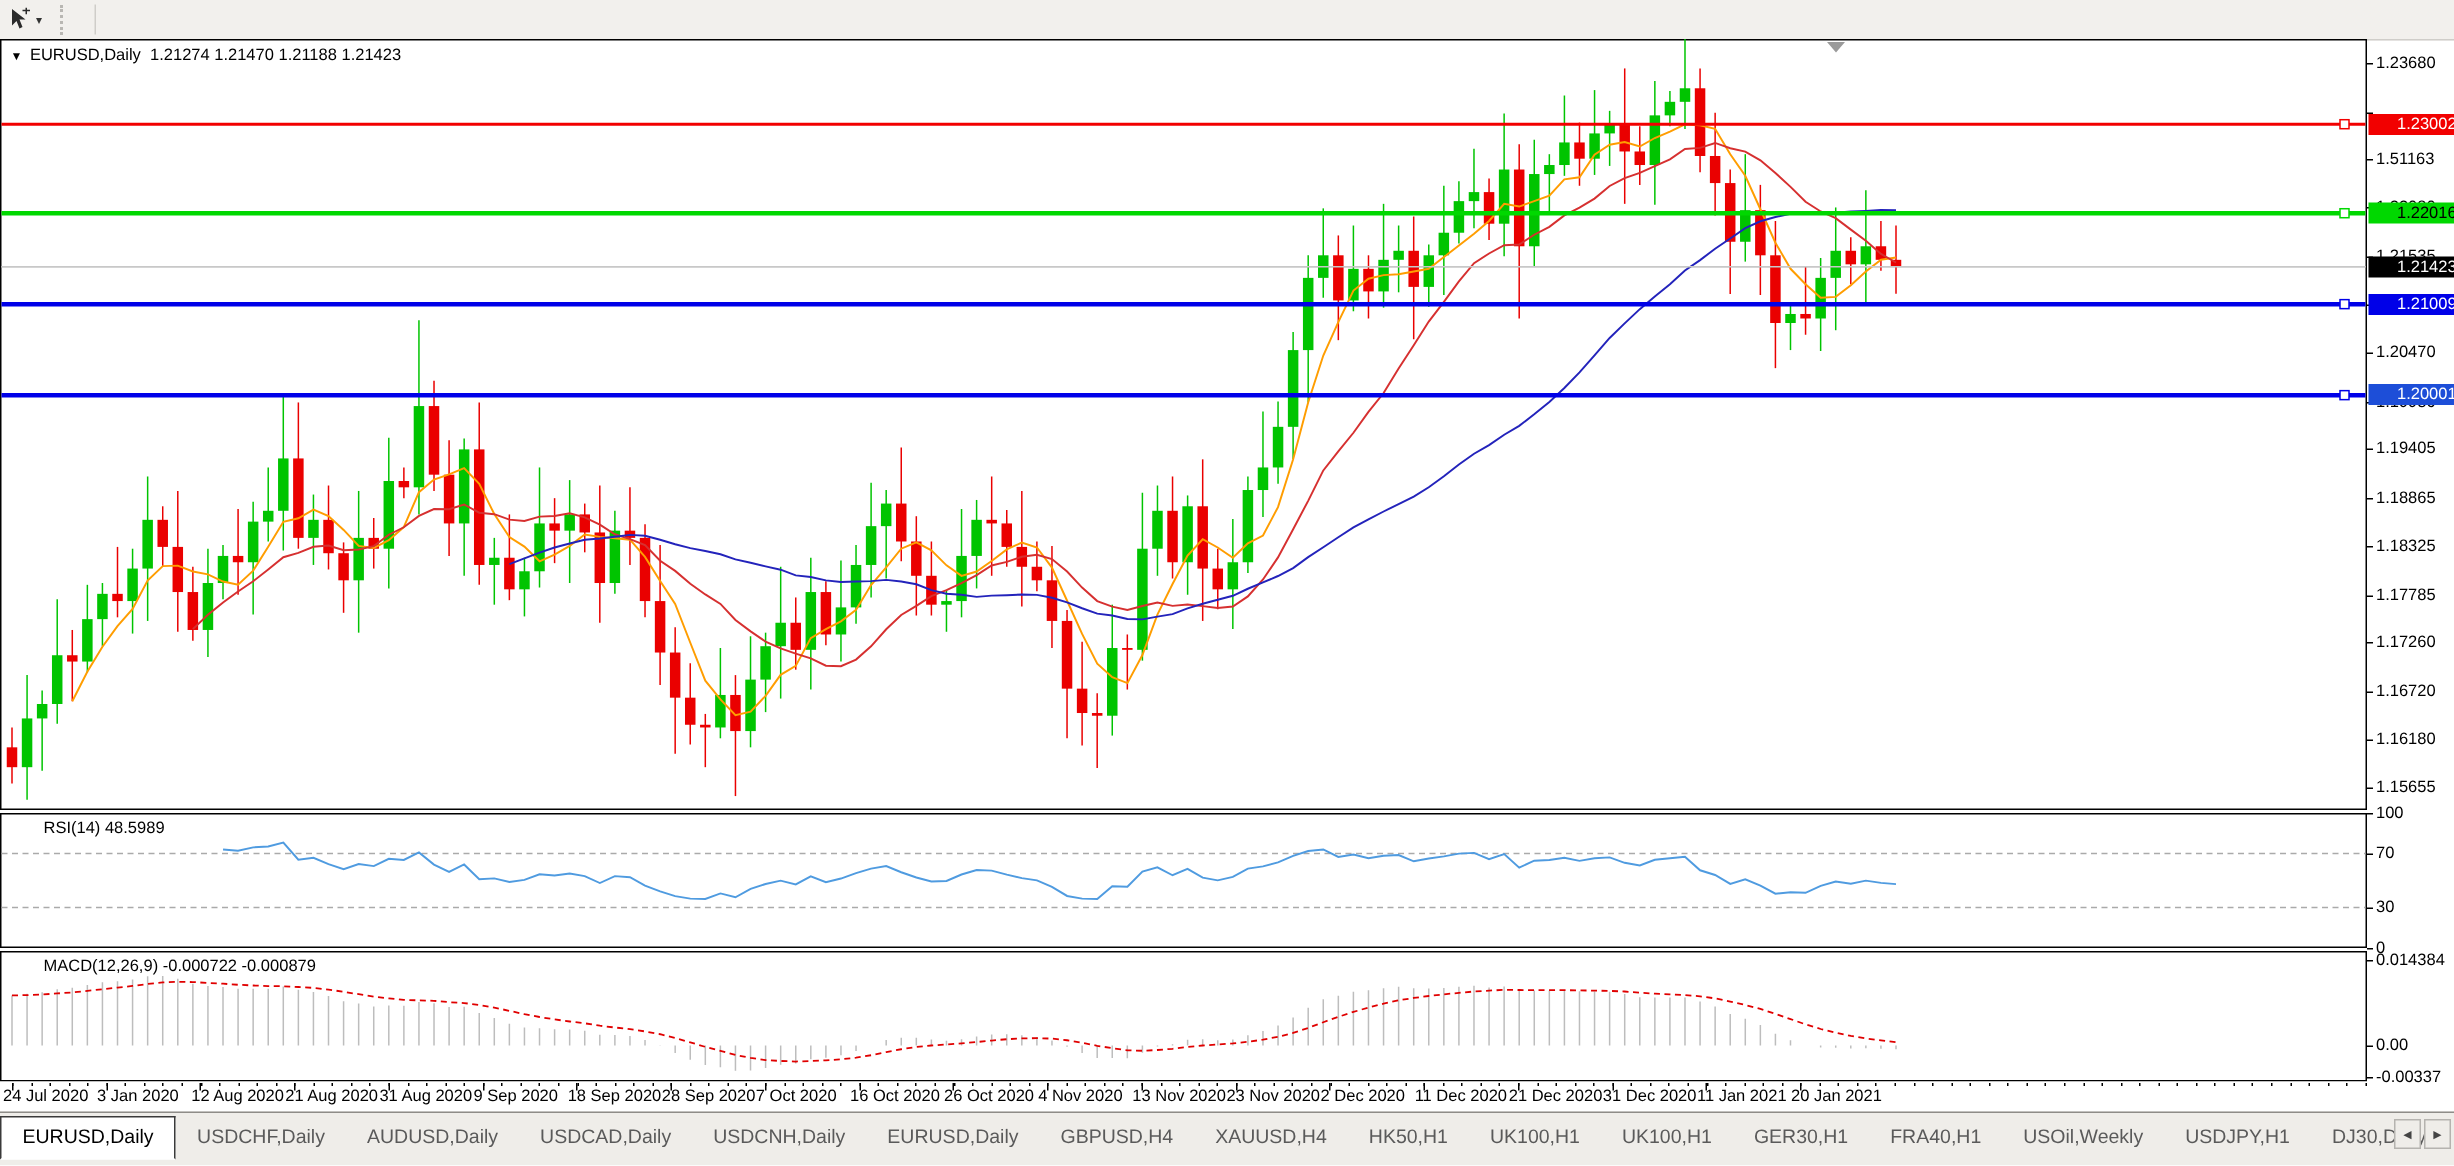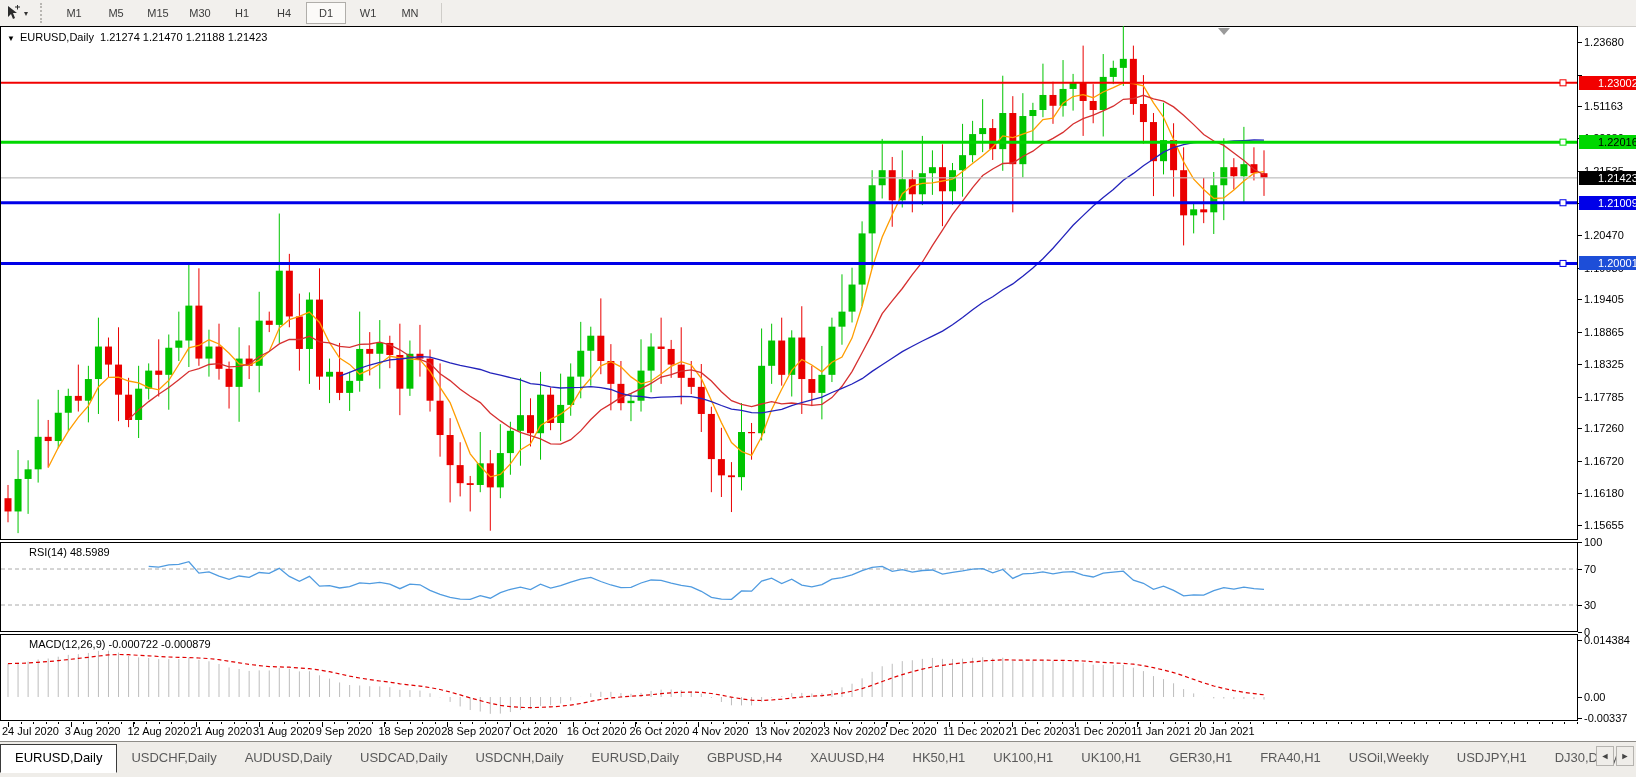--- a/index.html
+++ b/index.html
@@ -48,31 +48,20 @@
 
   <div id="toolbar">
     <div class="tool-icon">
       <svg width="16" height="16" style="position:static">
         <polygon points="3,1 3,12 6,9 8,14 10,13 8,8 12,8" fill="#2b2b2b"></polygon>
         <path d="M10 2h5M12.5 0v4.5" stroke="#2b2b2b" stroke-width="1" fill="none"></path>
       </svg>
     </div>
     <span class="caret">▾</span>
     <div class="grip"></div>
-    <div id="tf-buttons" style="display:flex;">
-        <div class="tfbtn">M1</div>
-        <div class="tfbtn">M5</div>
-        <div class="tfbtn">M15</div>
-        <div class="tfbtn">M30</div>
-        <div class="tfbtn">H1</div>
-        <div class="tfbtn">H4</div>
-        <div class="tfbtn active">D1</div>
-        <div class="tfbtn">W1</div>
-        <div class="tfbtn">MN</div>
-      </div>
     <div class="tb-sep"></div>
   </div>
 
   <div id="chart-title">
     <span class="tri">▼</span><span>EURUSD,Daily</span>&nbsp;
     <span>1.21274 1.21470 1.21188 1.21423</span>
   </div>
   <div id="shift-marker"></div>
   <svg id="main-svg" width="1578" height="514" style="top:26px;">
       <rect x="0.5" y="0.5" width="1577" height="513" fill="#fff" stroke="#000"></rect>
@@ -611,21 +600,21 @@
       <div style="position: absolute; left: 1501.45px; top: 0px; width: 1px; height: 2px; background: rgb(0, 0, 0);"></div>
       <div style="position: absolute; left: 1514px; top: 0px; width: 1px; height: 2px; background: rgb(0, 0, 0);"></div>
       <div style="position: absolute; left: 1526.55px; top: 0px; width: 1px; height: 2px; background: rgb(0, 0, 0);"></div>
       <div style="position: absolute; left: 1539.1px; top: 0px; width: 1px; height: 2px; background: rgb(0, 0, 0);"></div>
       <div style="position: absolute; left: 1551.65px; top: 0px; width: 1px; height: 2px; background: rgb(0, 0, 0);"></div>
       <div style="position: absolute; left: 1564.2px; top: 0px; width: 1px; height: 2px; background: rgb(0, 0, 0);"></div>
       <div style="position: absolute; left: 1576.75px; top: 0px; width: 1px; height: 2px; background: rgb(0, 0, 0);"></div>
       <div style="position: absolute; left: 8px; top: 0px; width: 1px; height: 5px; background: rgb(0, 0, 0);"></div>
       <div class="date-label" style="left: 2px;">24 Jul 2020</div>
       <div style="position: absolute; left: 70.74px; top: 0px; width: 1px; height: 5px; background: rgb(0, 0, 0);"></div>
-      <div class="date-label" style="left: 64.74px;">3 Aug 2020</div>
+      <div class="date-label" style="left: 64.74px;">3 Jan 2020</div>
       <div style="position: absolute; left: 133.48px; top: 0px; width: 1px; height: 5px; background: rgb(0, 0, 0);"></div>
       <div class="date-label" style="left: 127.48px;">12 Aug 2020</div>
       <div style="position: absolute; left: 196.22px; top: 0px; width: 1px; height: 5px; background: rgb(0, 0, 0);"></div>
       <div class="date-label" style="left: 190.22px;">21 Aug 2020</div>
       <div style="position: absolute; left: 258.96px; top: 0px; width: 1px; height: 5px; background: rgb(0, 0, 0);"></div>
       <div class="date-label" style="left: 252.96px;">31 Aug 2020</div>
       <div style="position: absolute; left: 321.7px; top: 0px; width: 1px; height: 5px; background: rgb(0, 0, 0);"></div>
       <div class="date-label" style="left: 315.7px;">9 Sep 2020</div>
       <div style="position: absolute; left: 384.44px; top: 0px; width: 1px; height: 5px; background: rgb(0, 0, 0);"></div>
       <div class="date-label" style="left: 378.44px;">18 Sep 2020</div>

